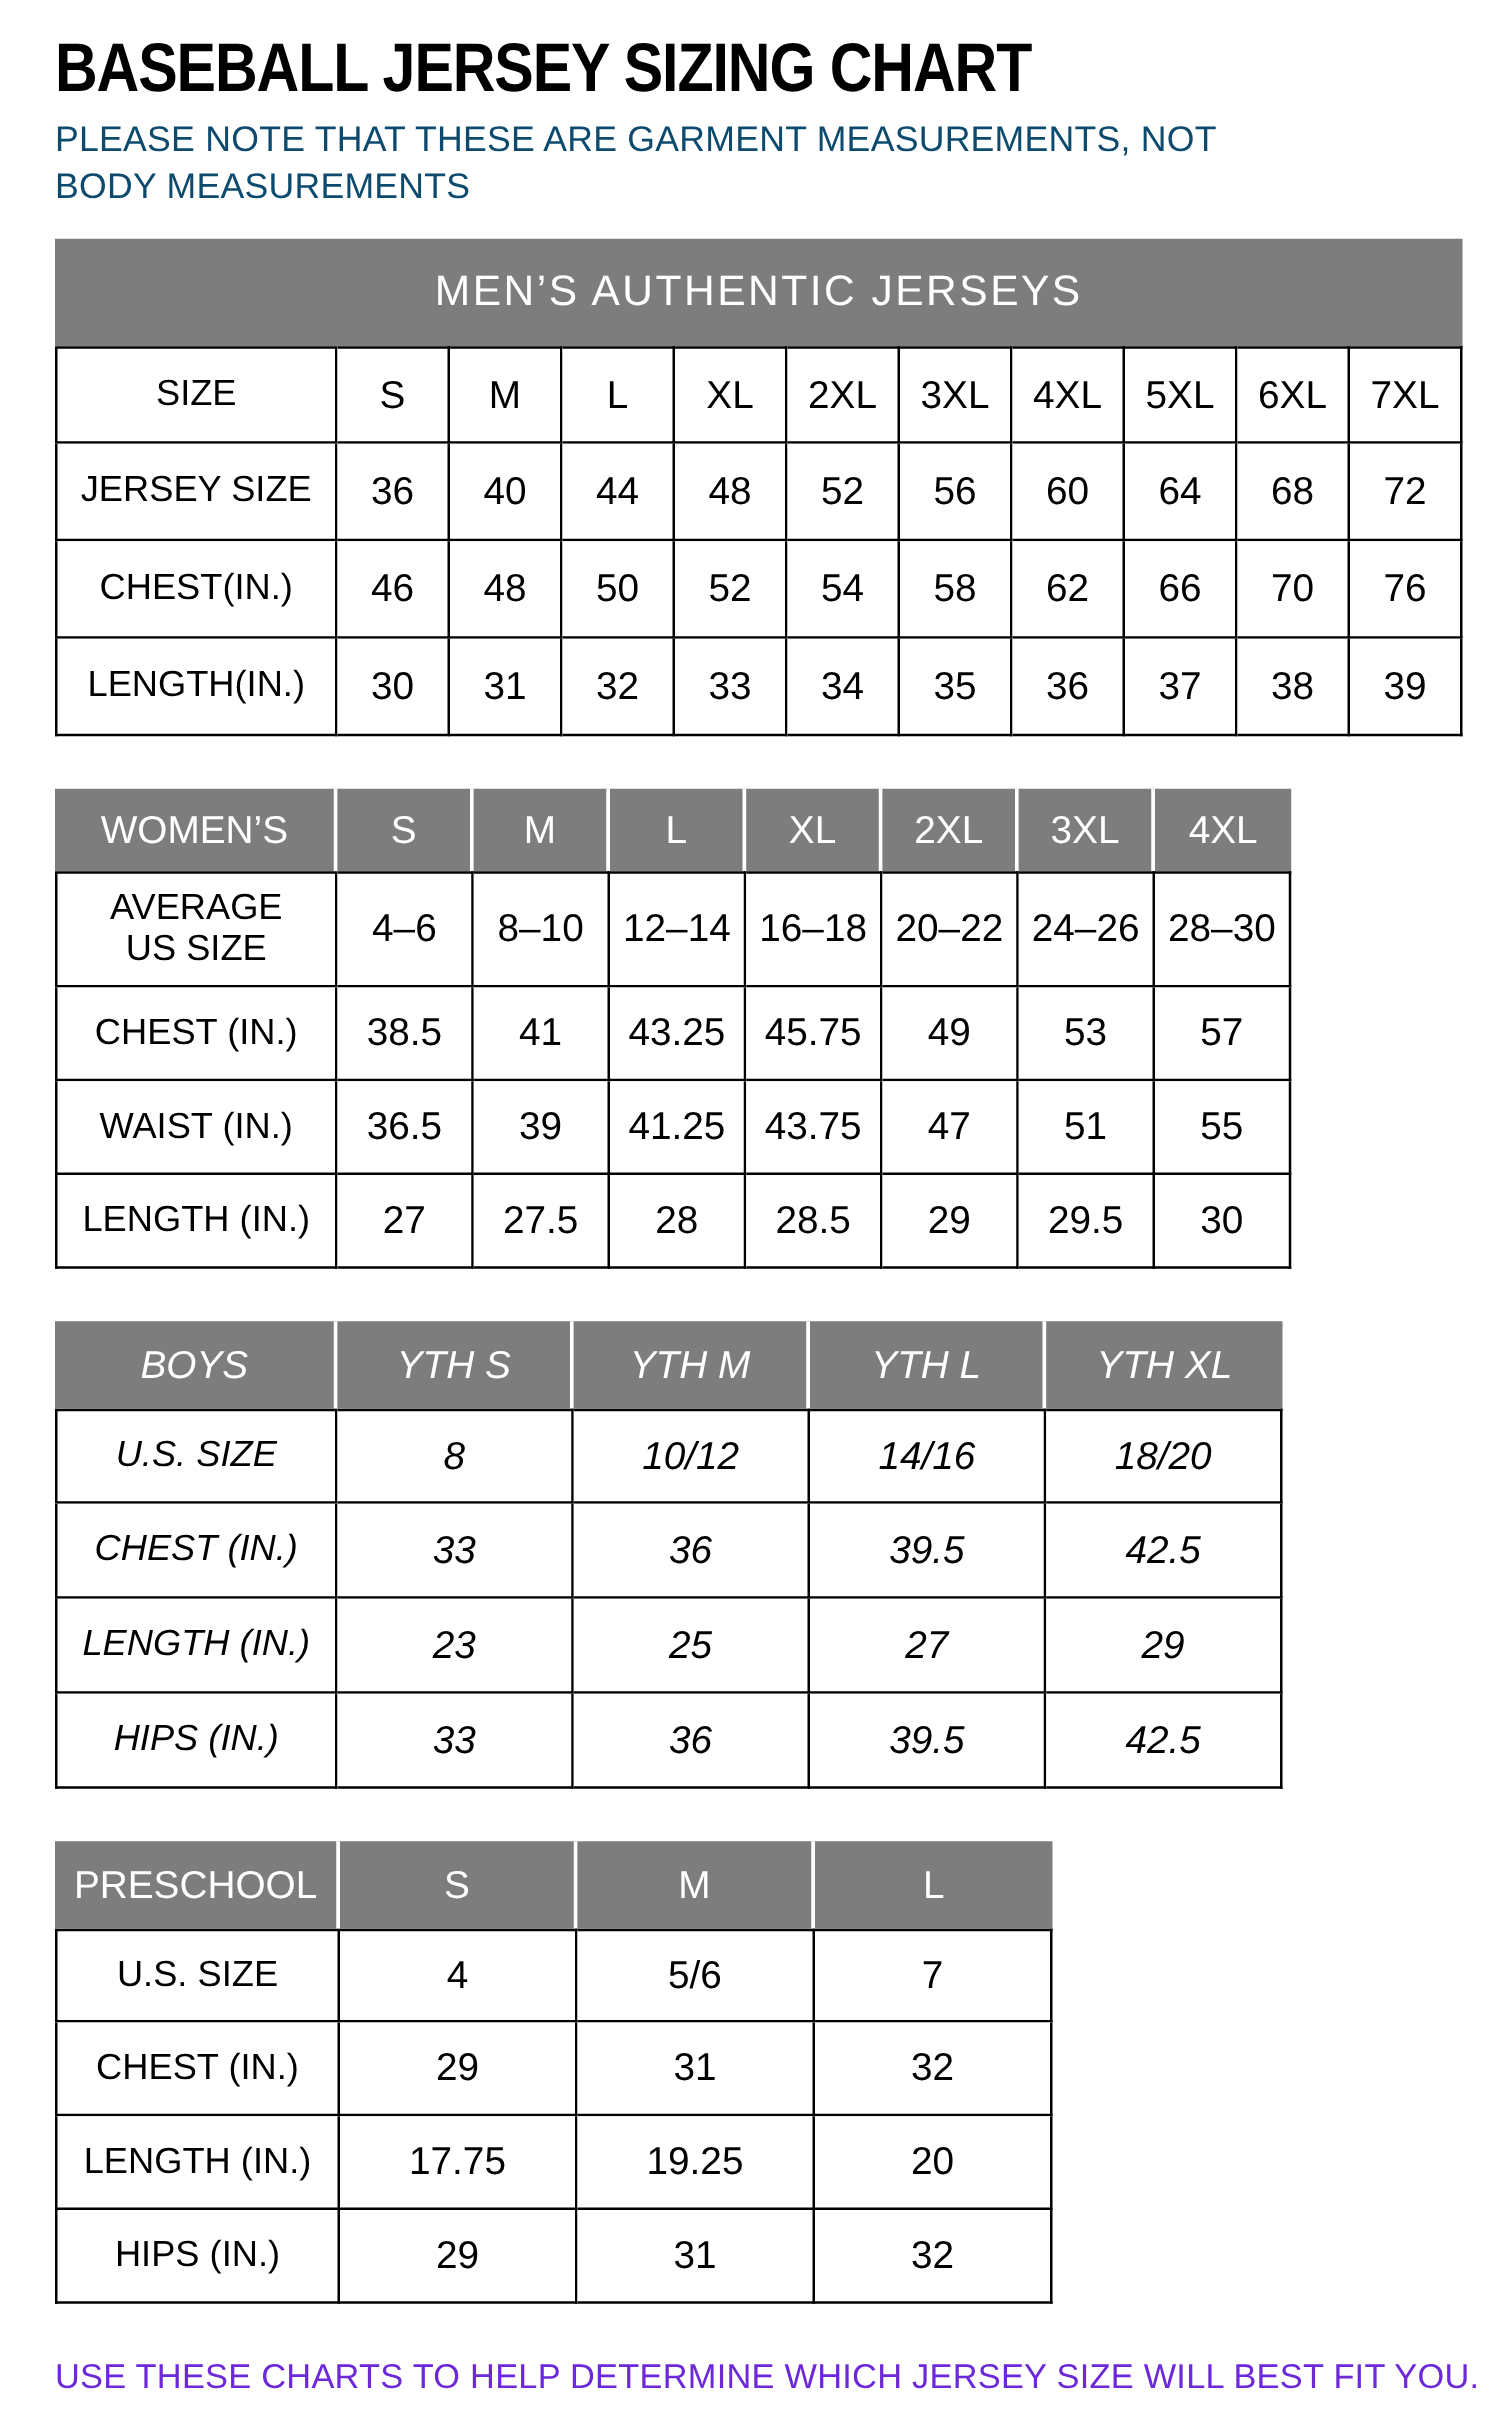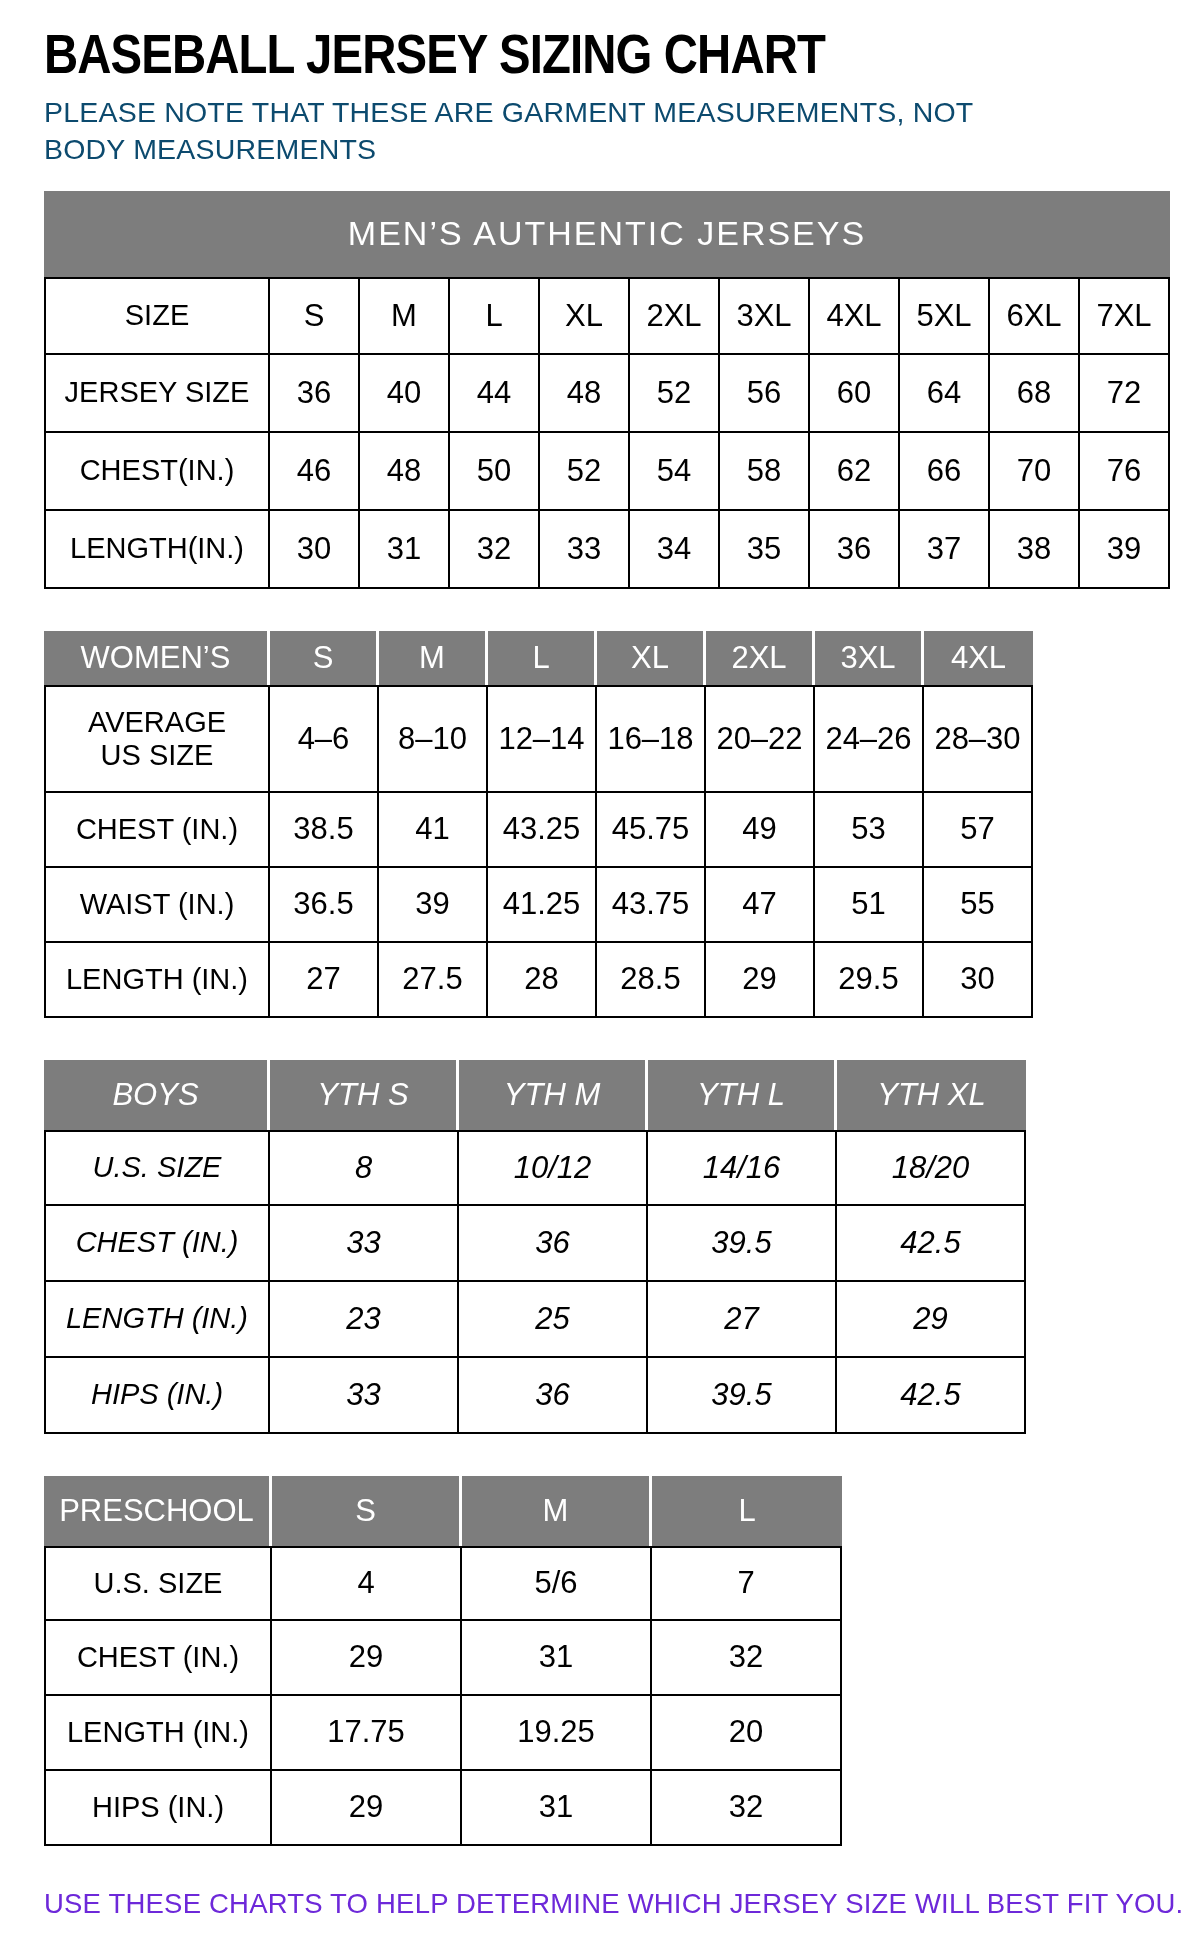--- a/index.html
+++ b/index.html
@@ -68,22 +68,22 @@
     white-space: pre-line;
     padding: 0 6px;
   }
   .val { font-size: 31px; }
   .body-0 .label, .body-0 .val { border-top: 2px solid #000; }
 
   
   .mens tr { height: 78px; }
   .mens tr.title-row { height: 86px; }
   .womens tr { height: 75px; }
-  .womens tr.header-row { height: 54px; }
-  .womens tr.body-0 { height: 108px; margin-top: 18px; }
+  .womens tr.header-row { height: 66px; }
+  .womens tr.body-0 { height: 93px; margin-top: 18px; }
   .boys tr { height: 76px; font-style: italic; }
   .boys tr.header-row { height: 70px; }
   .preschool tr { height: 75px; }
   .preschool tr.header-row { height: 70px; }
 
   
   .mens col.c-label { width: 226px; }
   .mens col.c-d { width: 90px; }
   .womens col.c-label { width: 226px; }
   .womens col.c-d { width: 109px; }

